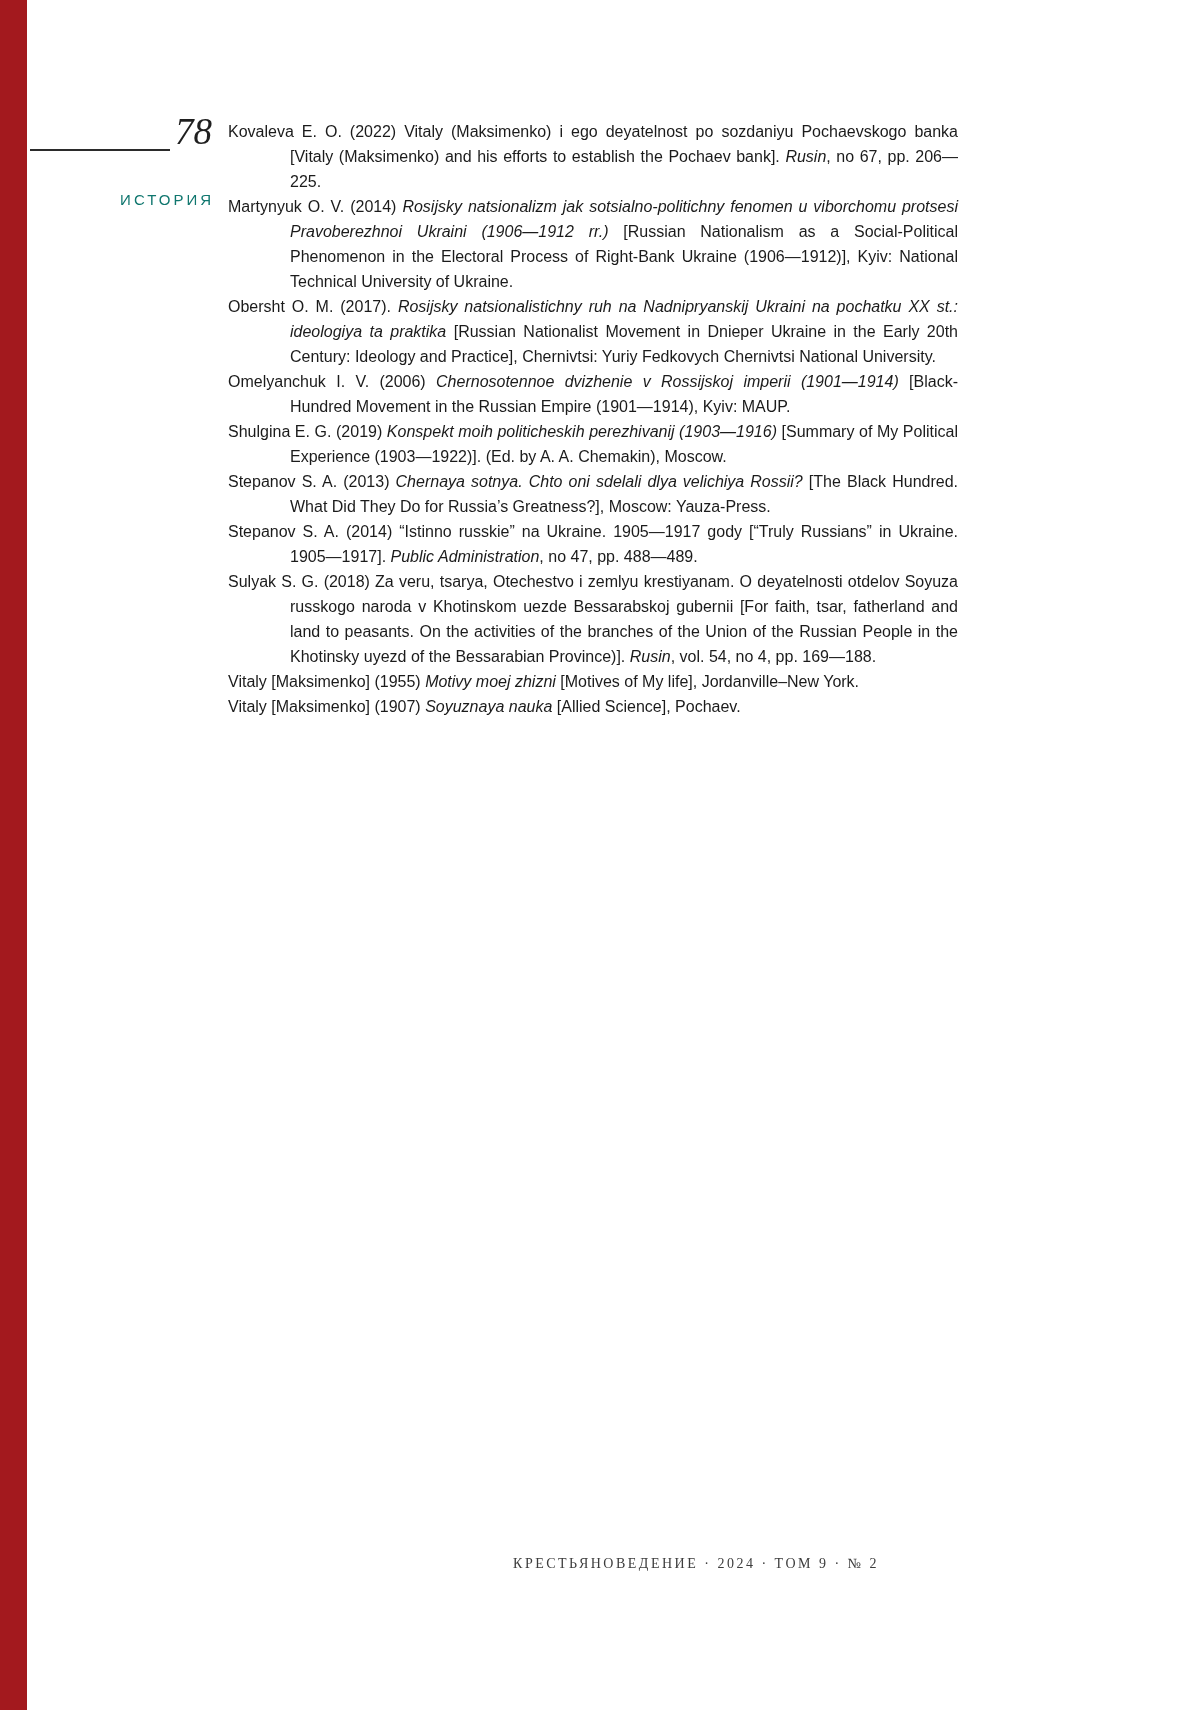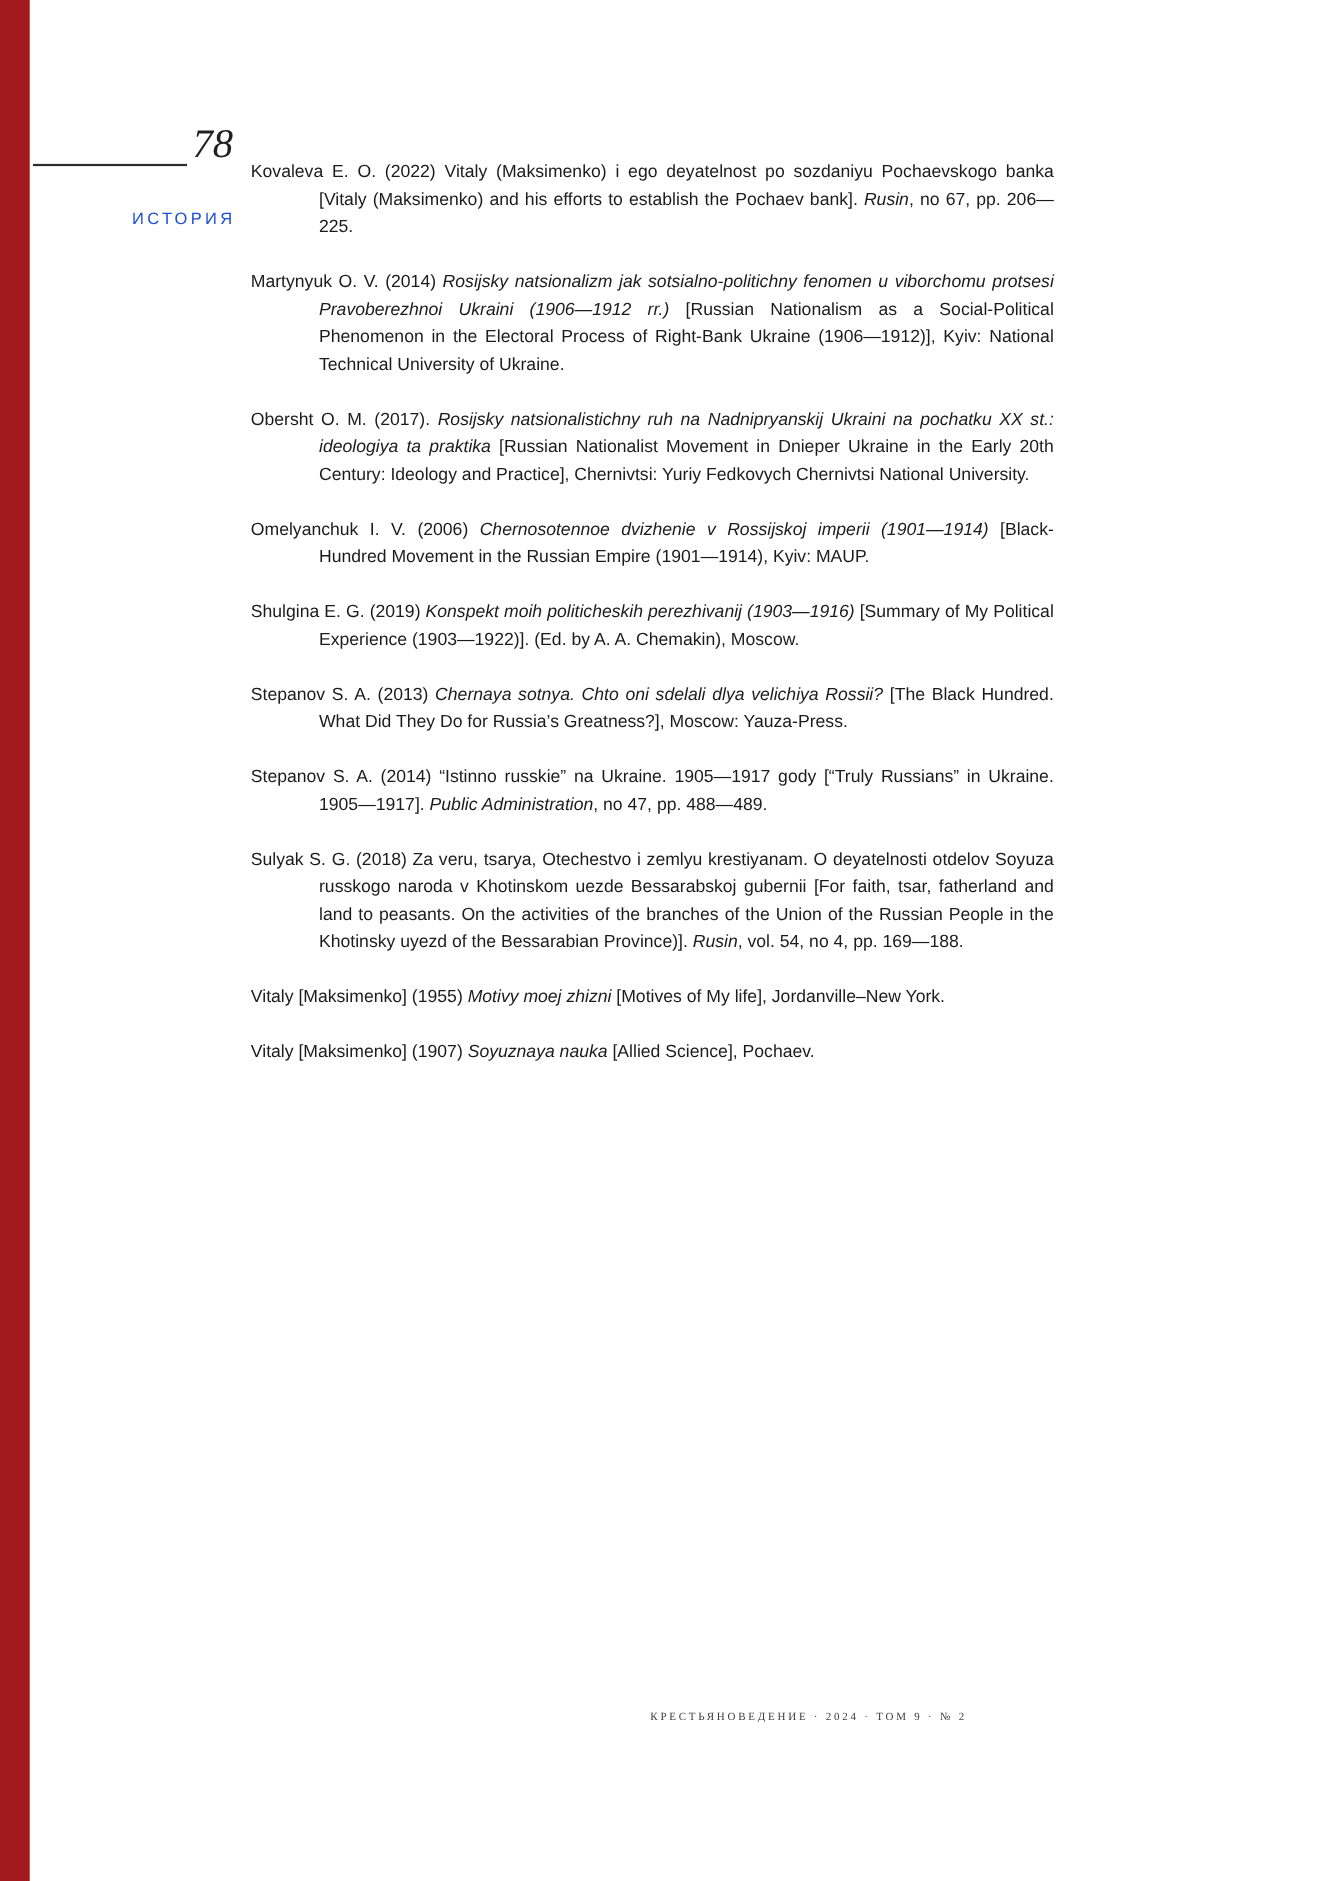--- a/index.html
+++ b/index.html
@@ -34,43 +34,42 @@
     color: #1f1f1f;
   }
   .section-label {
     position: absolute;
     left: 0; top: 191px;
     width: 214px;
     text-align: right;
     font-size: 15px;
     font-weight: 500;
     letter-spacing: 3px;
-    color: #1d4ed8;
+    color: #0f766e;
   }
   .references {
     position: absolute;
     left: 228px; top: 119px;
     width: 730px;
     font-size: 16px;
     line-height: 25px;
     color: #1b1b1b;
   }
   .ref {
     padding-left: 62px;
     text-indent: -62px;
     text-align: justify;
-    margin-top: 25px;
   }
   .ref .it { font-style: italic; }
   .footer {
     position: absolute;
     top: 1556px;
     right: 175px;
     font-family: "Liberation Serif", serif;
-    font-size: 10px;
+    font-size: 14px;
     letter-spacing: 2.5px;
     color: #3c3c3c;
     white-space: nowrap;
     margin-left: 44px;
   }
 </style>
 </head>
 <body>
 
 <div class="page">

